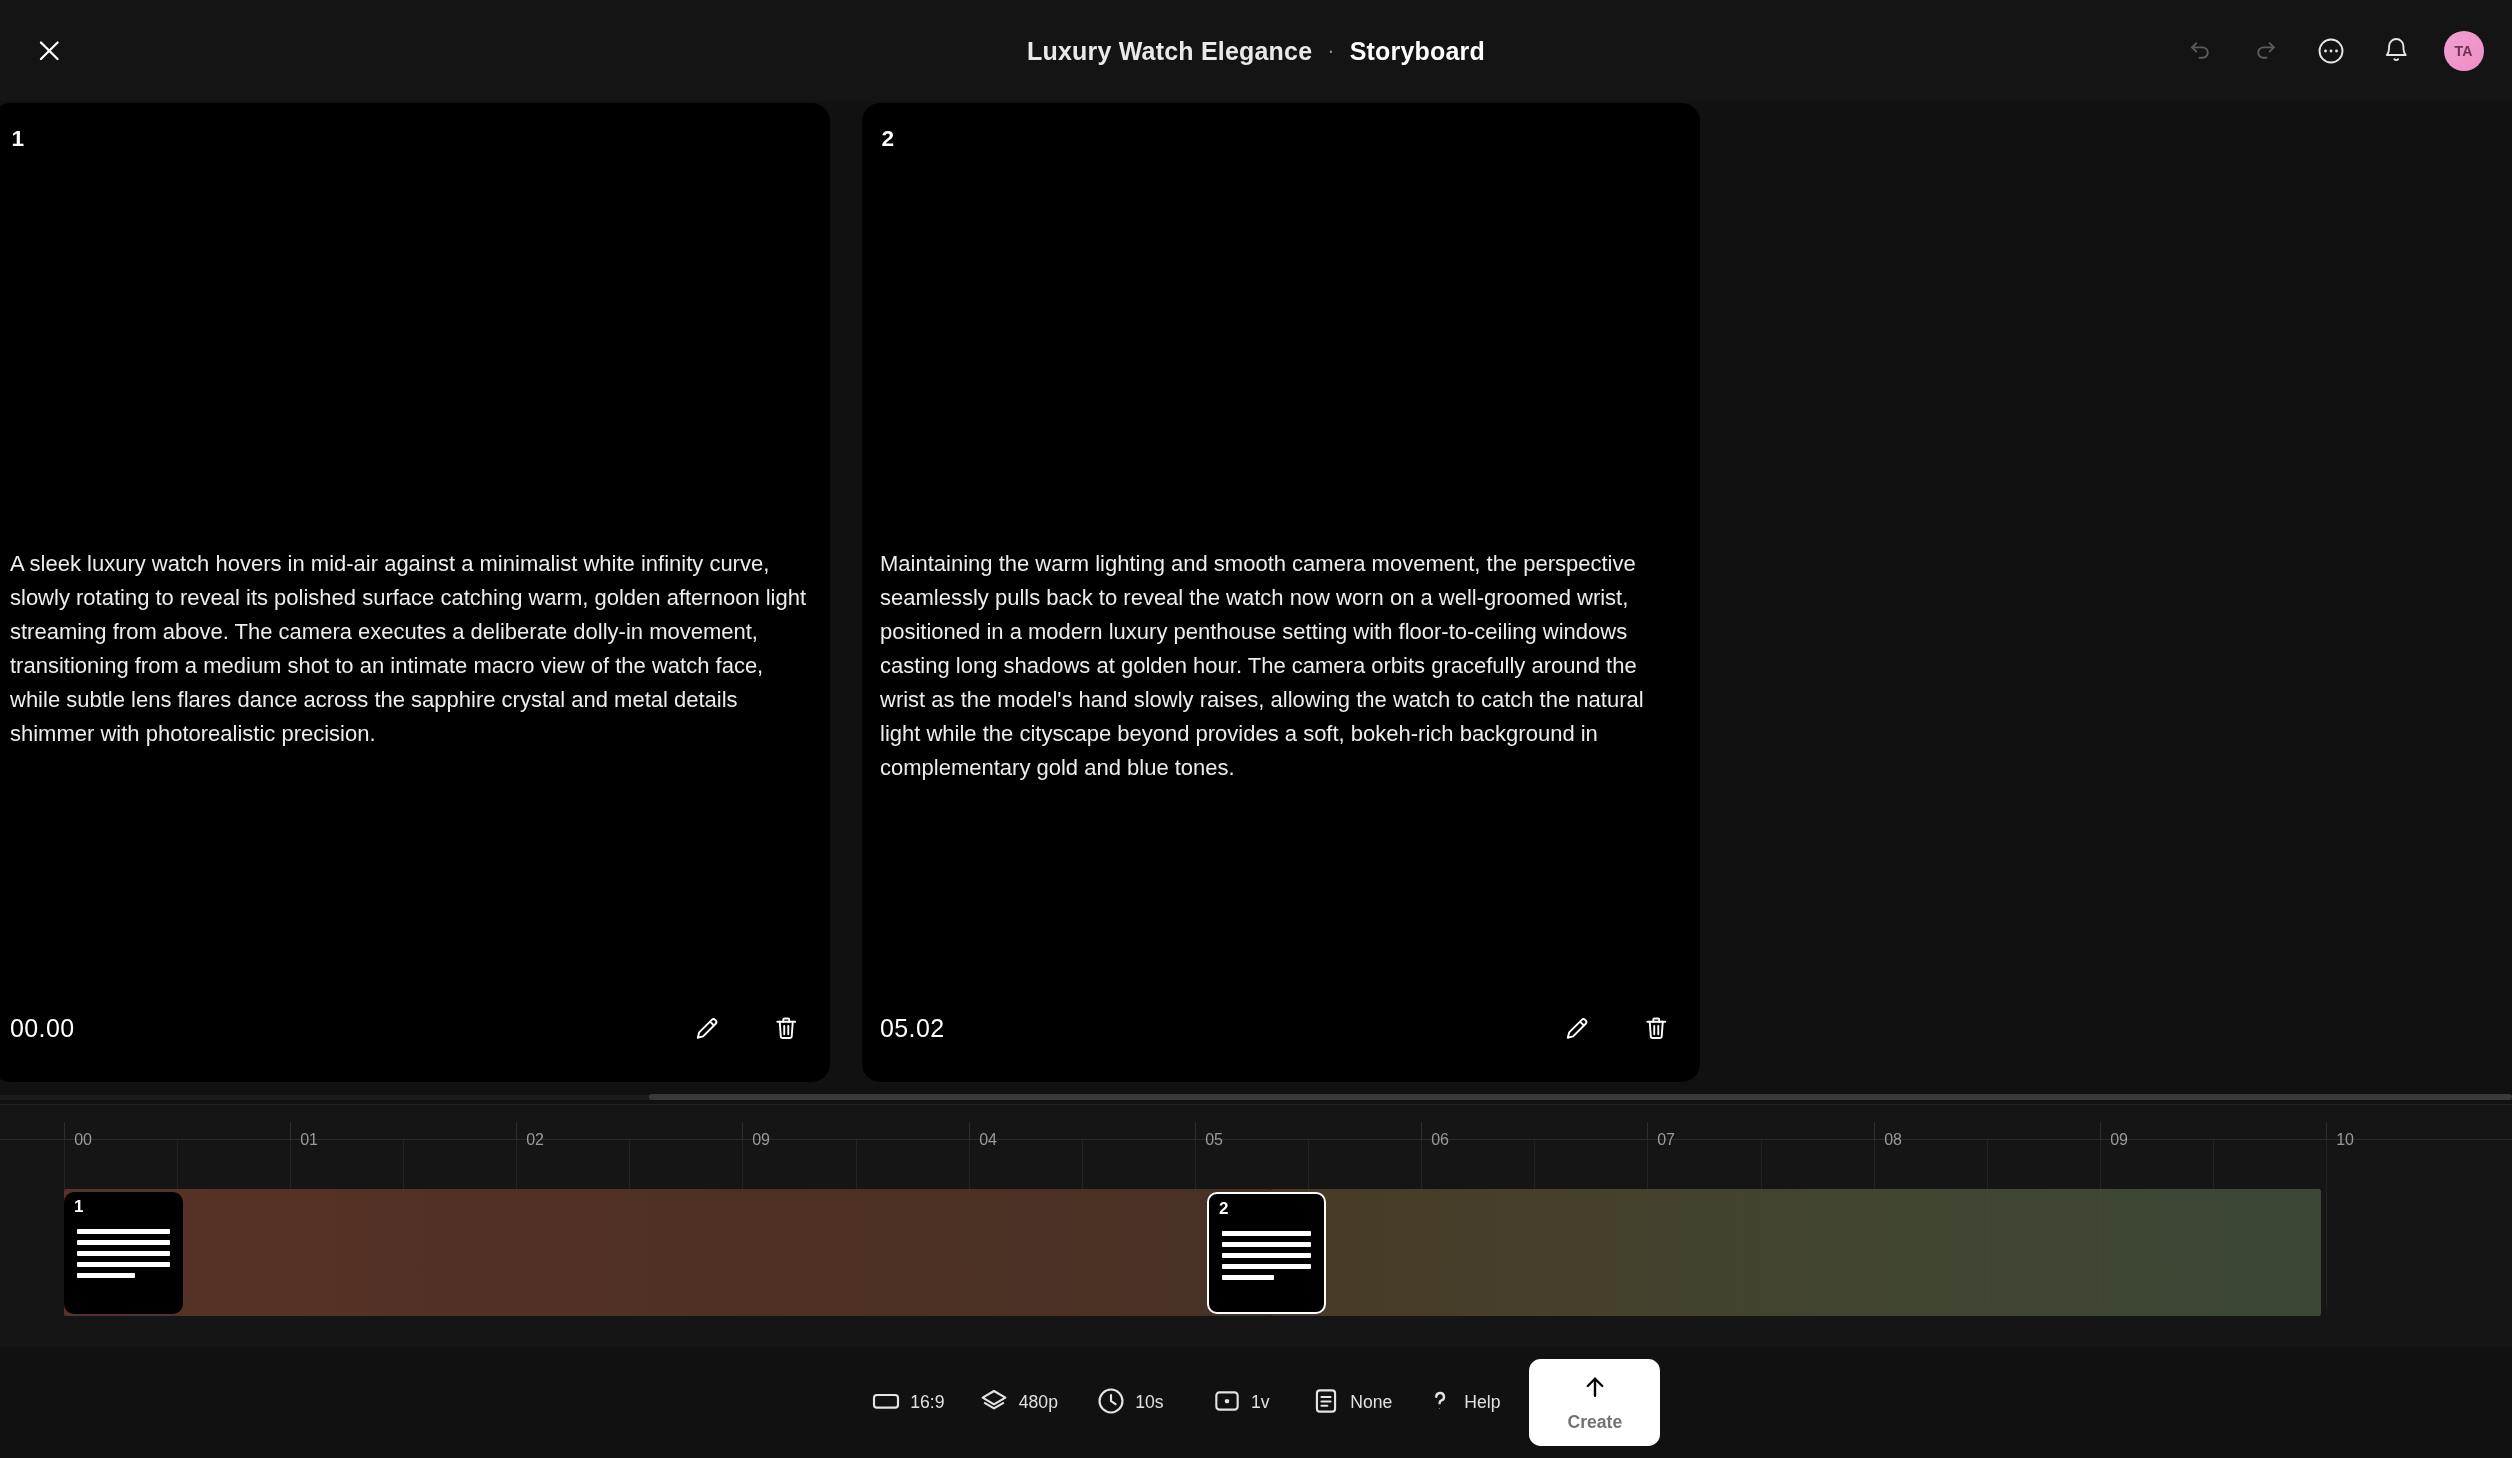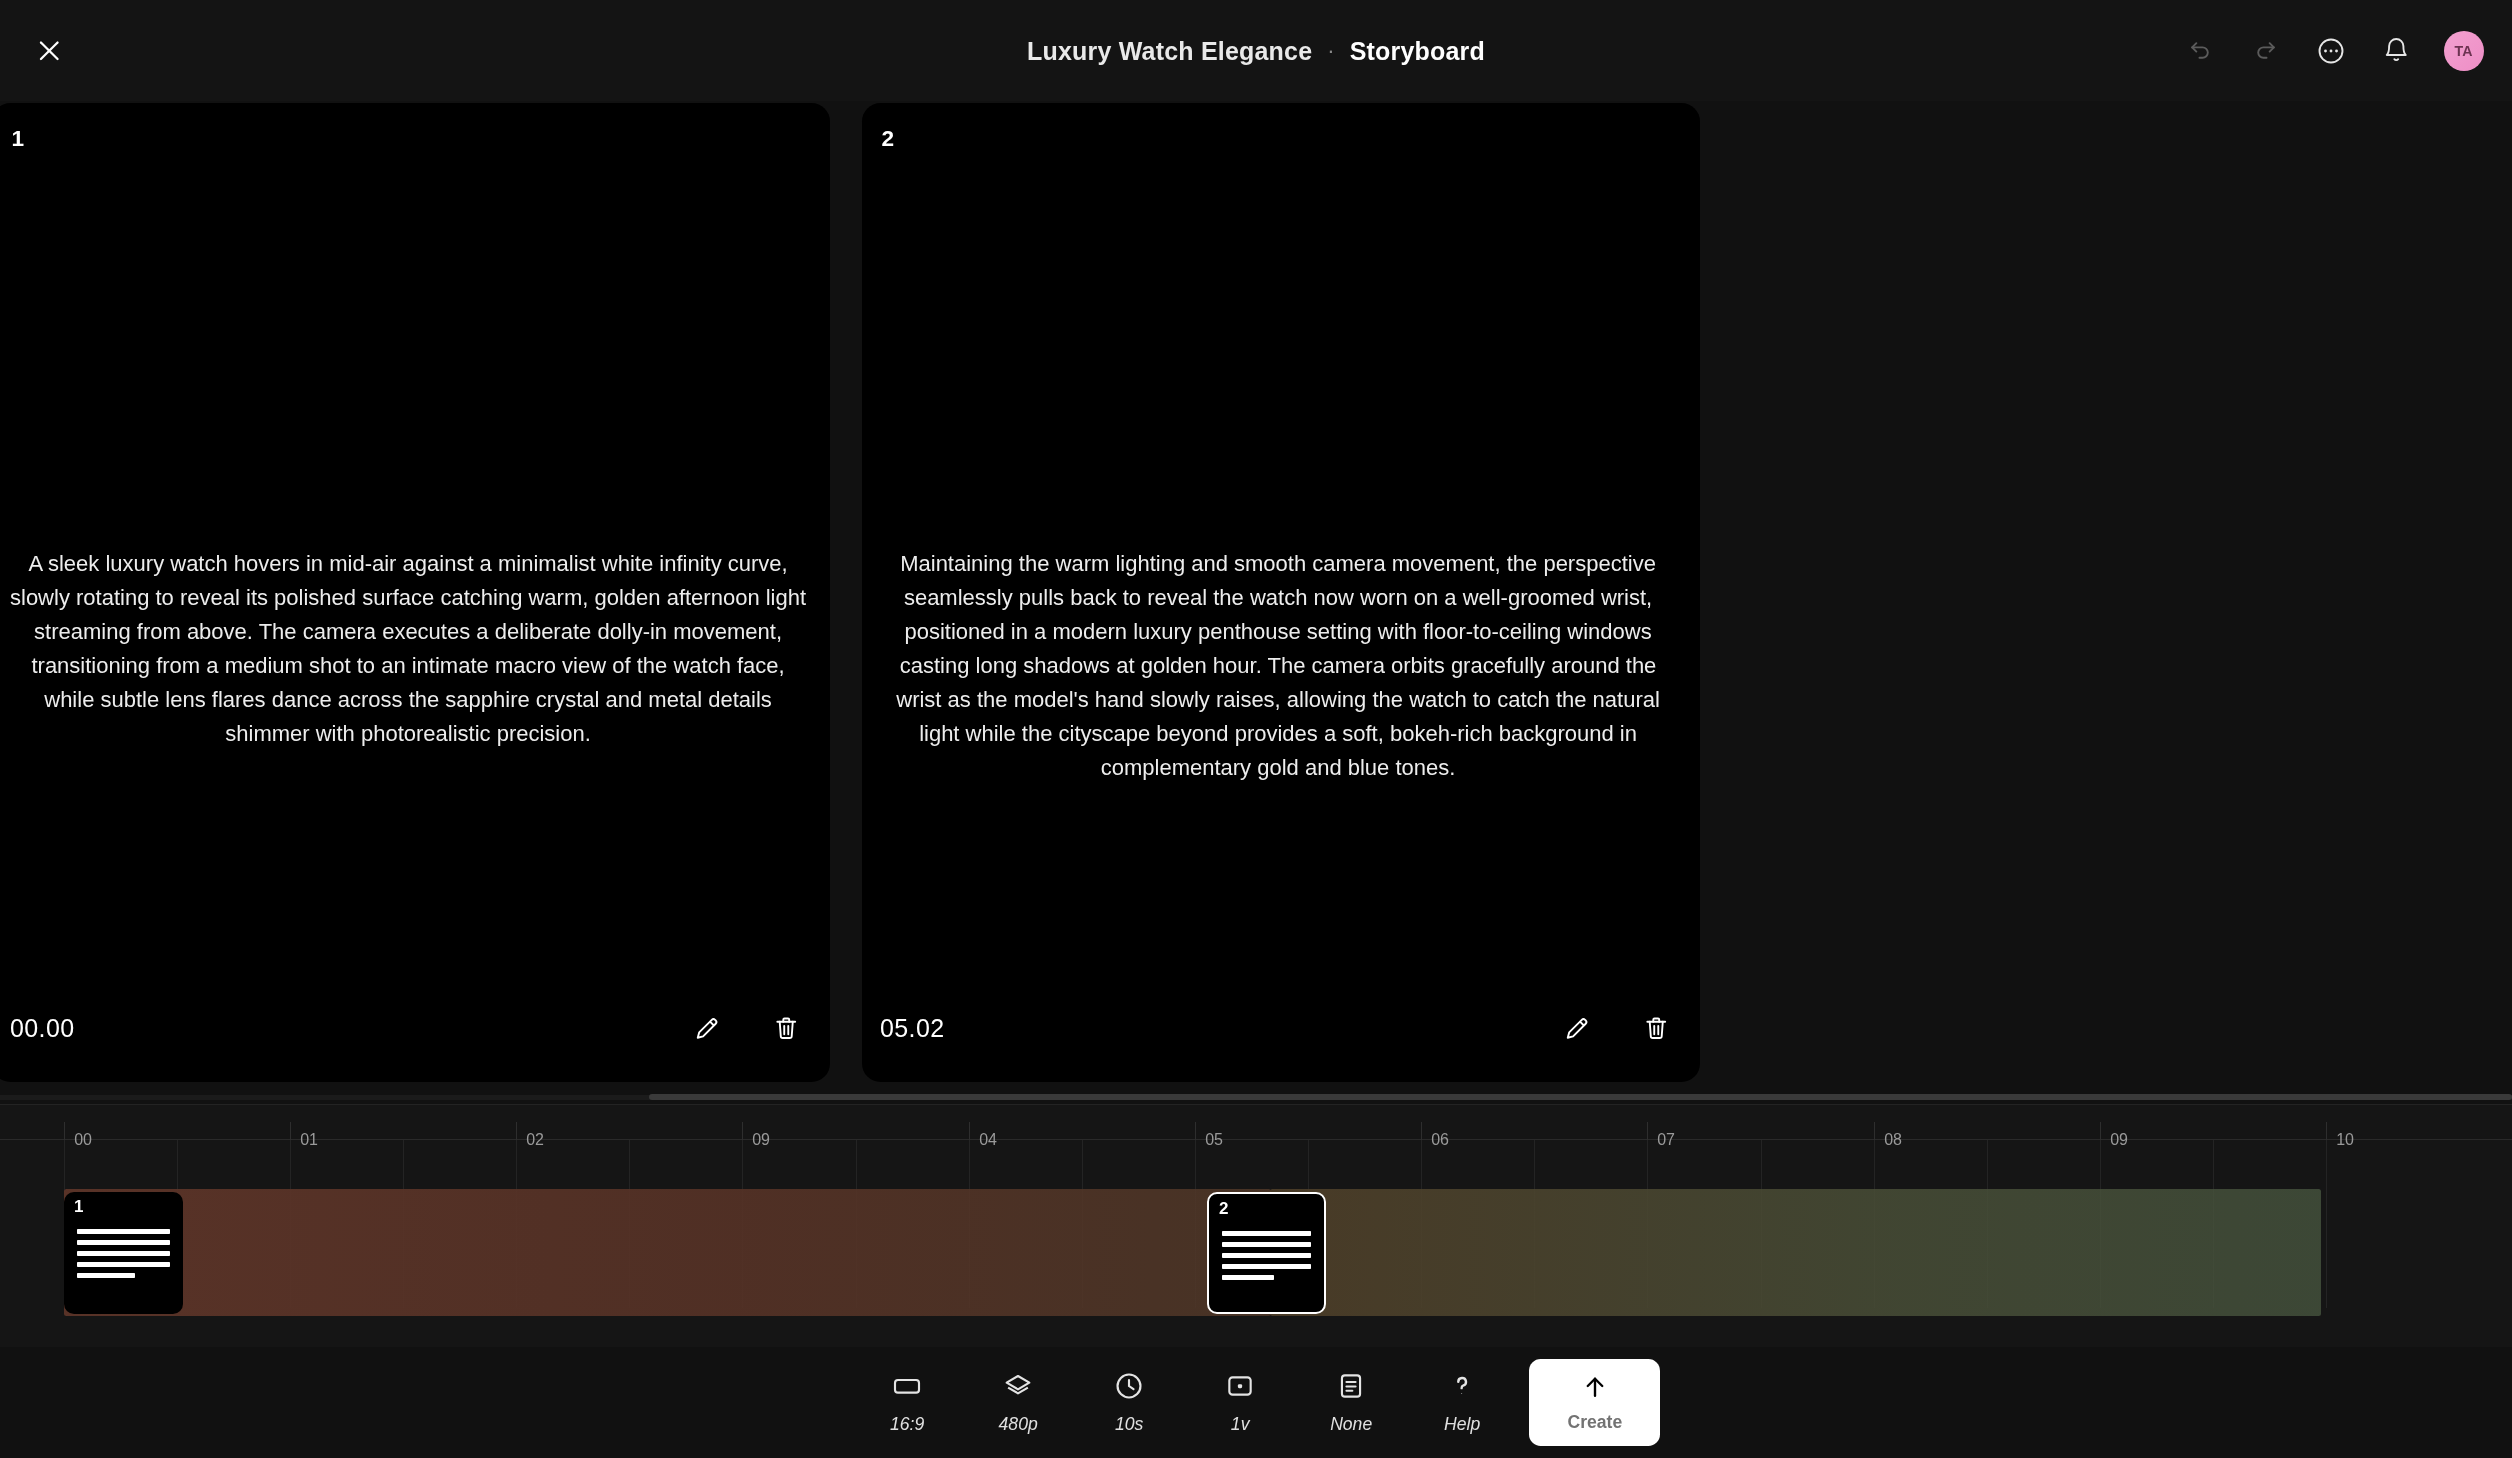--- a/index.html
+++ b/index.html
@@ -133,21 +133,20 @@
   }
   .card-text {
     position: absolute;
     left: 18.4px;
     right: 23.5px;
     top: 444px;
     font-size: 22px;
     line-height: 34px;
     color: #ededed;
     font-weight: 400;
-    text-align: center;
   }
   .card-footer {
     position: absolute;
     left: 18.4px;
     right: 25px;
     bottom: 35px;
     display: flex;
     align-items: center;
     justify-content: space-between;
   }
@@ -290,27 +289,26 @@
     background: #111111;
     display: flex;
     align-items: center;
     justify-content: center;
     gap: 0;
   }
   .tool {
     width: 111px;
     height: 87px;
     display: flex;
-    flex-direction: column;
+    flex-direction: row;
     align-items: center;
     justify-content: center;
     gap: 8.4px;
     cursor: pointer;
     color: #e4e4e4;
-    font-style: italic;
   }
   .tool .tlabel {
     font-size: 17.6px;
     font-weight: 400;
     color: #e0e0e0;
   }
   .tool-create {
     width: 131px;
     height: 87px;
     background: #ffffff;

